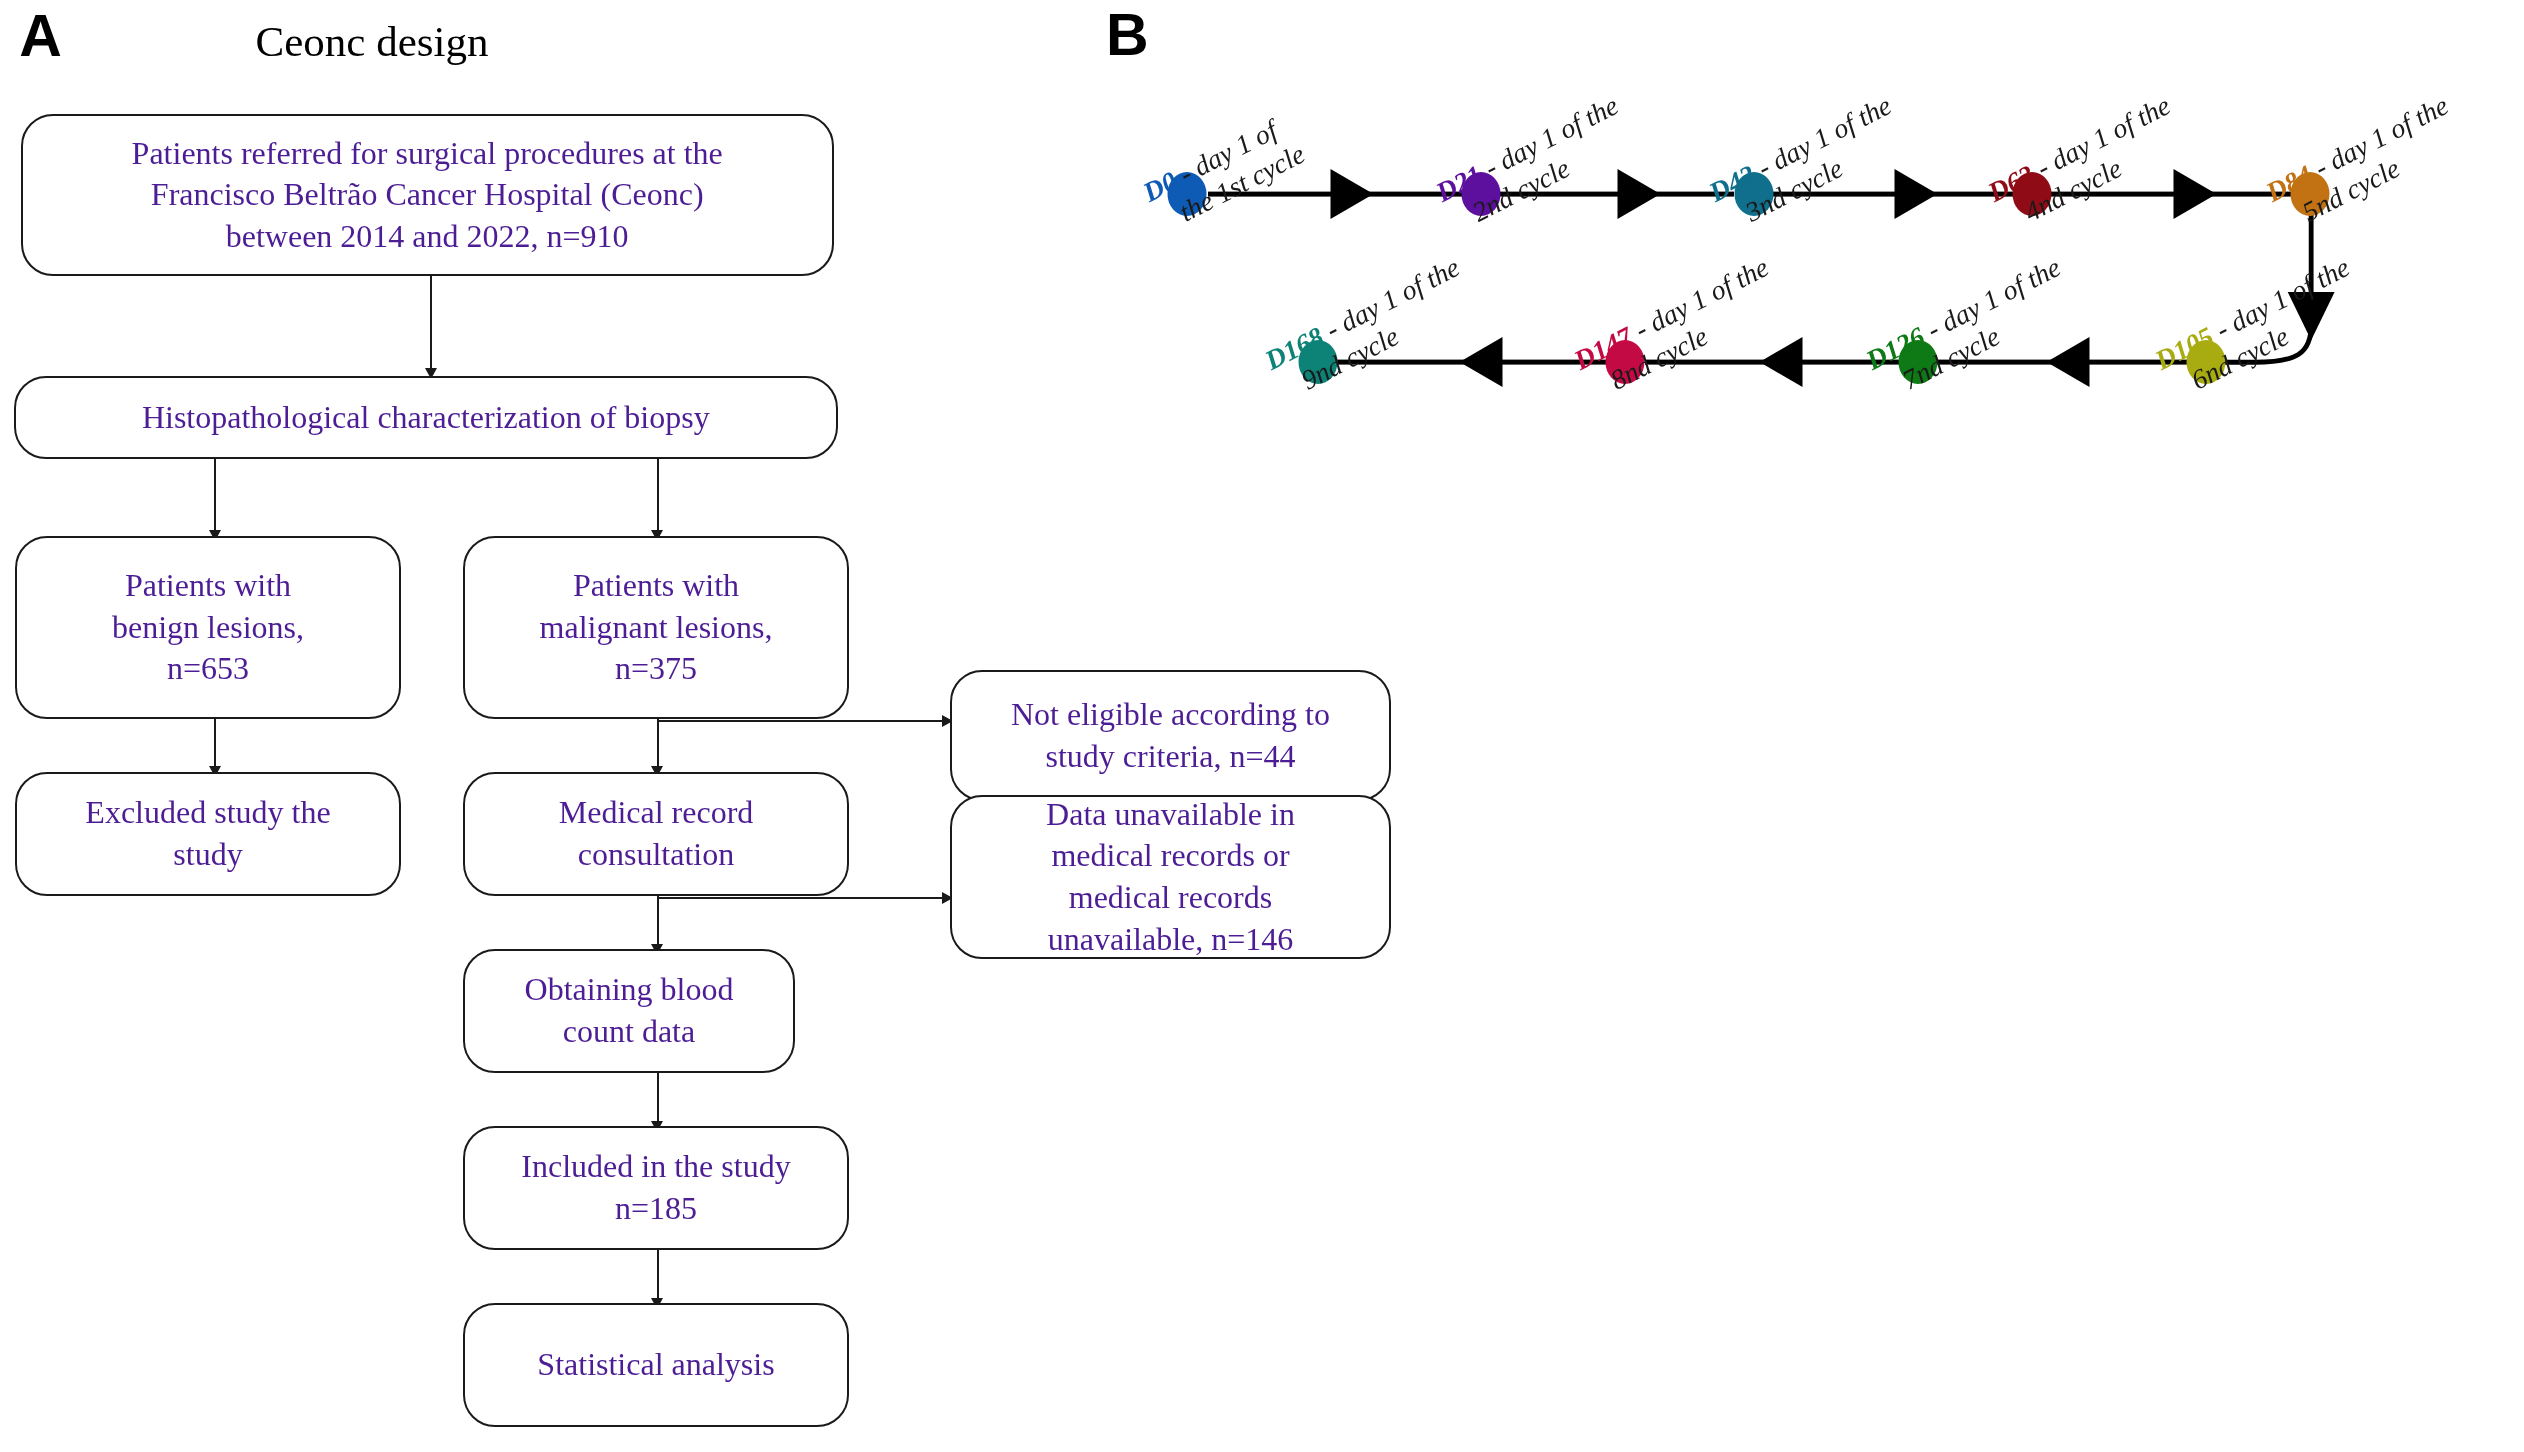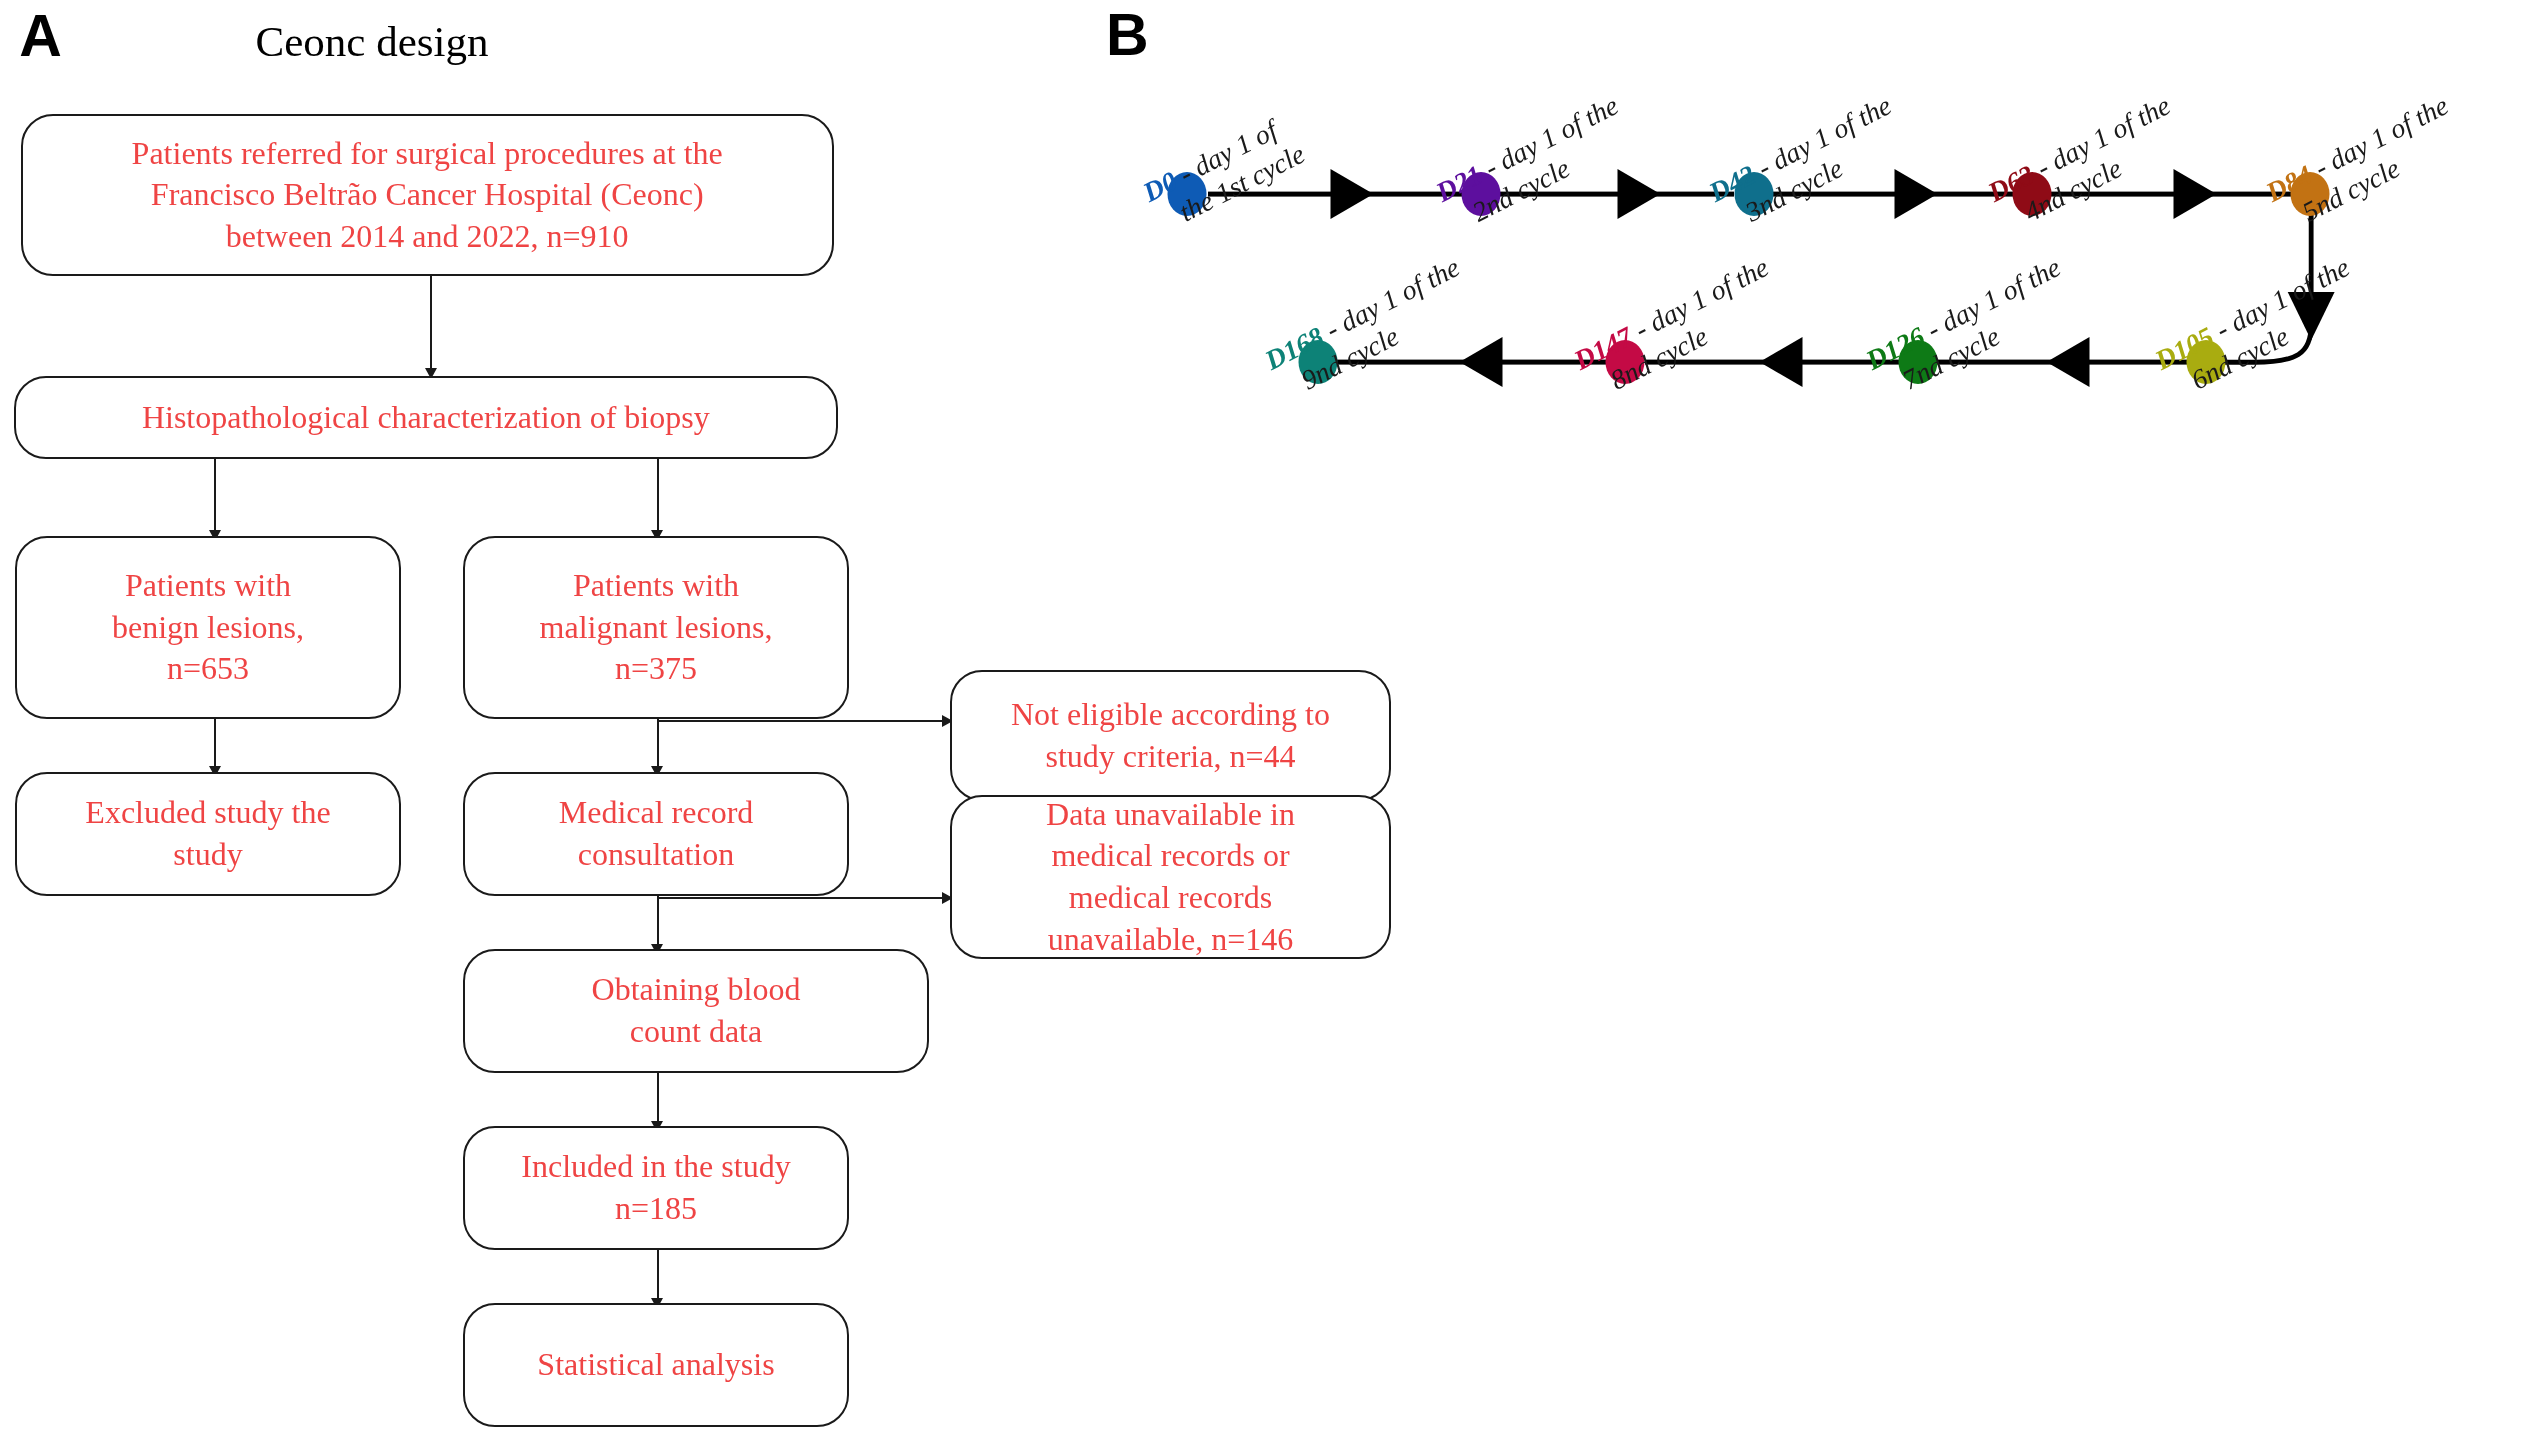--- a/index.html
+++ b/index.html
@@ -44,21 +44,21 @@
     border: 2.1px solid #1a1a1a;
     border-radius: 32px;
     background: #ffffff;
     display: flex;
     align-items: center;
     justify-content: center;
     text-align: center;
     font-family: "Liberation Serif", serif;
     font-size: 32px;
     line-height: 1.30;
-    color: #ef4444;
+    color: #4c1d95;
     padding: 2.8px 11px;
     z-index: 3;
   }
   .fbox span { display: block; width: 100%; }
 
   
   .vline {
     position: absolute;
     width: 2.1px;
     background: #1a1a1a;
@@ -222,21 +222,21 @@
       <span>Not eligible according to</span>
       <span>study criteria, n=44</span>
     </span>
   </div>
 
   <div class="vline" style="left:657px; top:896px; height:52px;"></div>
   <div class="arrow-down" style="left:651px; top:944px;"></div>
   <div class="hline" style="left:657px; top:897px; width:290px;"></div>
   <div class="arrow-right" style="left:942px; top:892px;"></div>
 
-  <div class="fbox" style="left:463px; top:949px; width:466px; height:124px;">
+  <div class="fbox" style="left:463px; top:949px; width:332px; height:124px;">
     <span>
       <span>Obtaining blood</span>
       <span>count data</span>
     </span>
   </div>
 
   <div class="fbox" style="left:950px; top:795px; width:441px; height:164px;">
     <span>
       <span>Data unavailable in</span>
       <span>medical records or</span>

